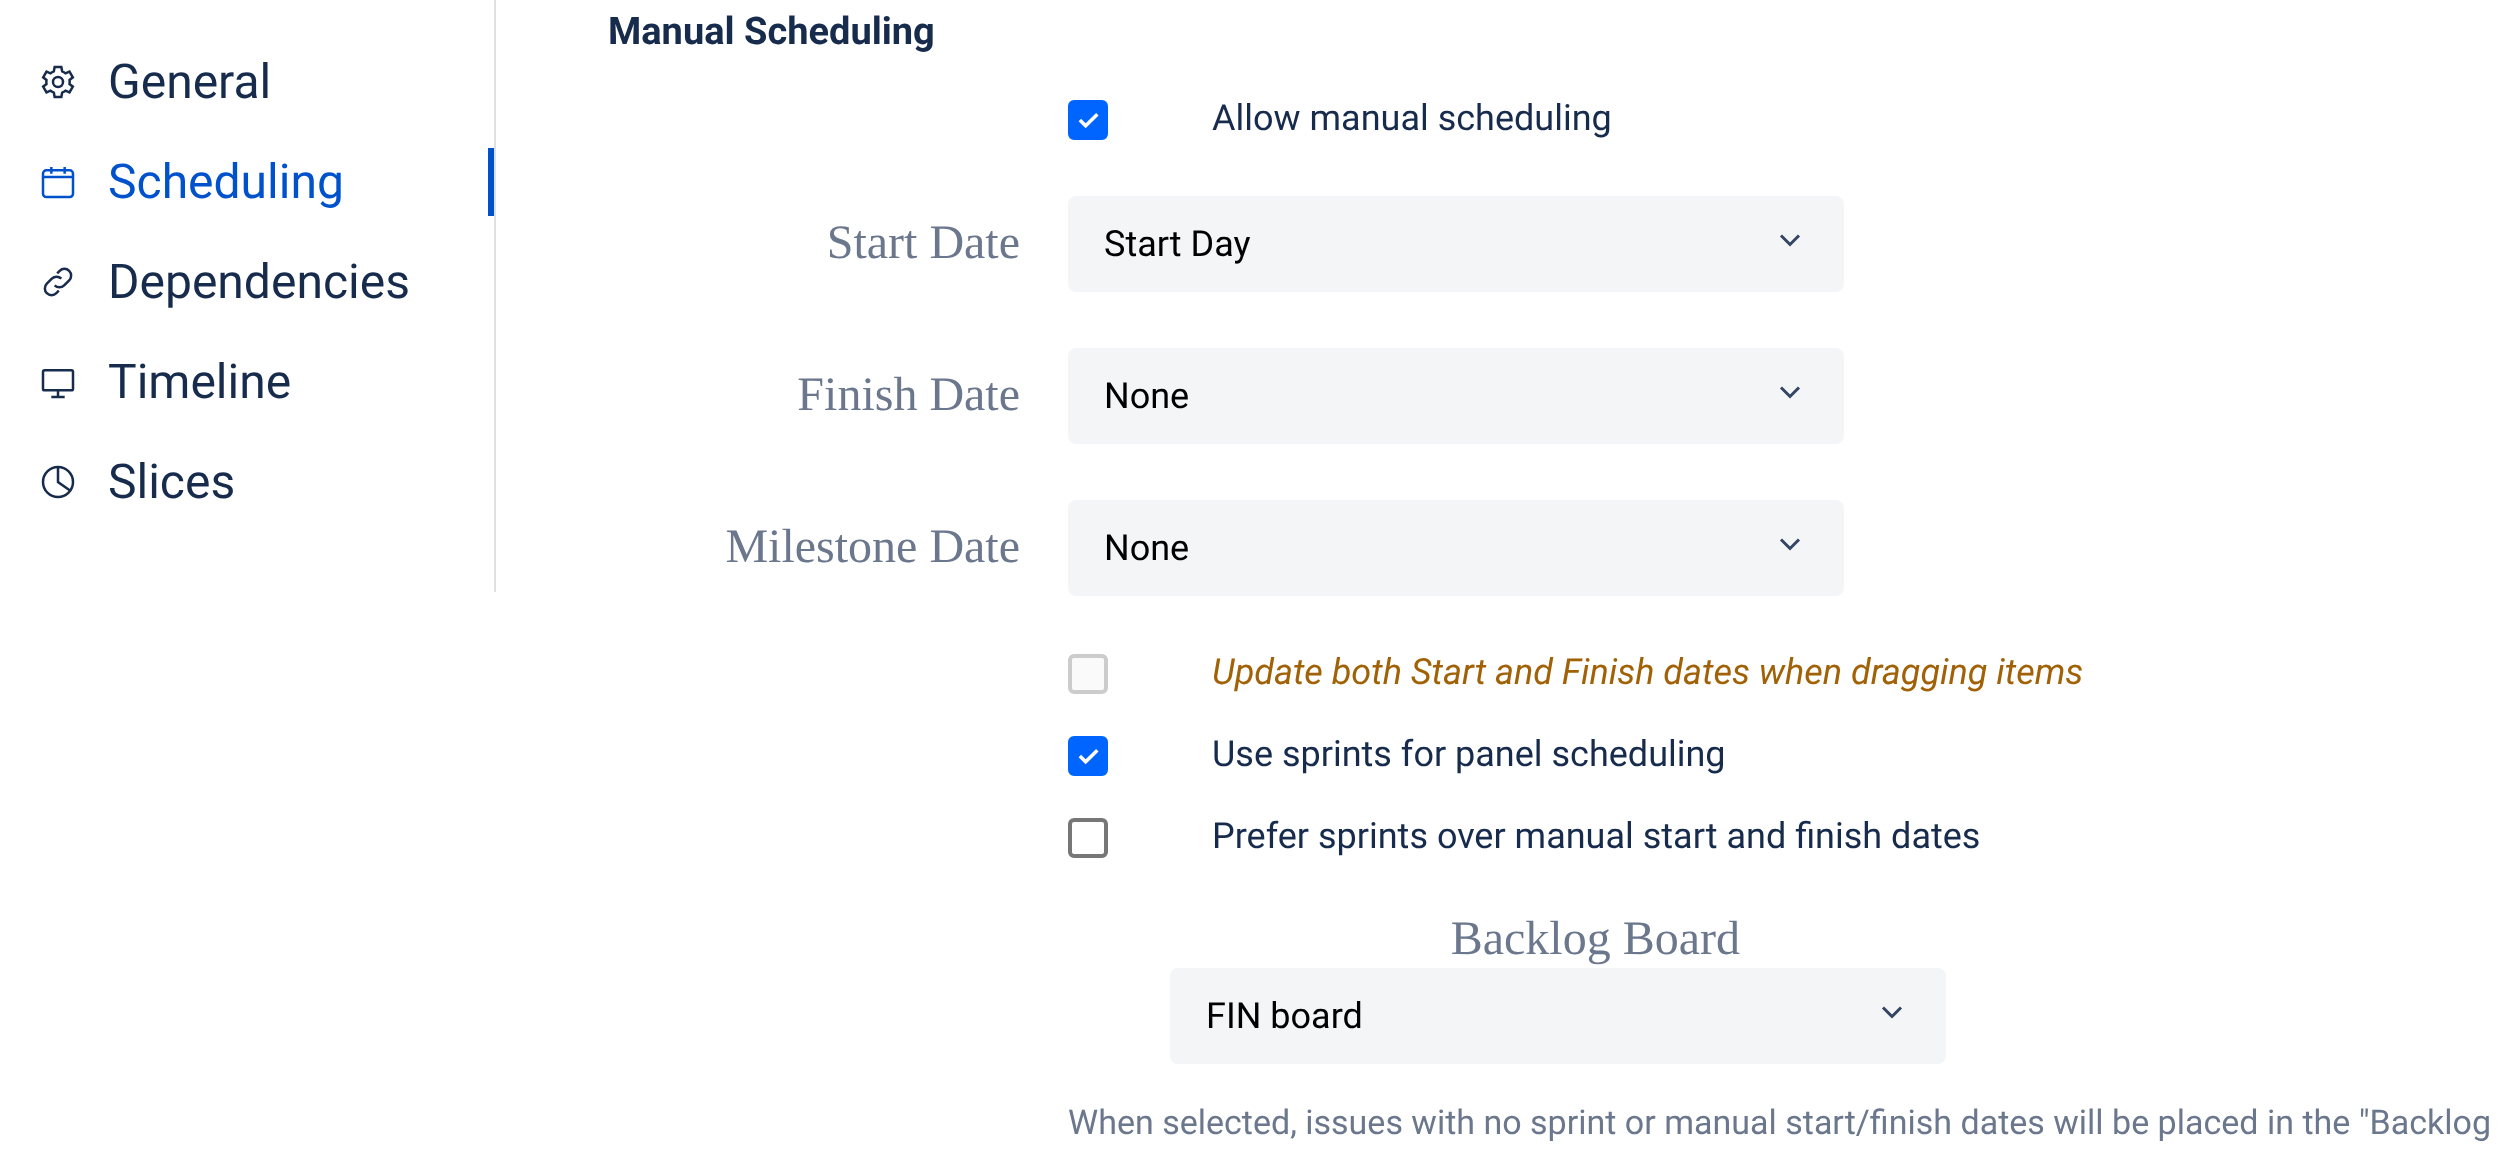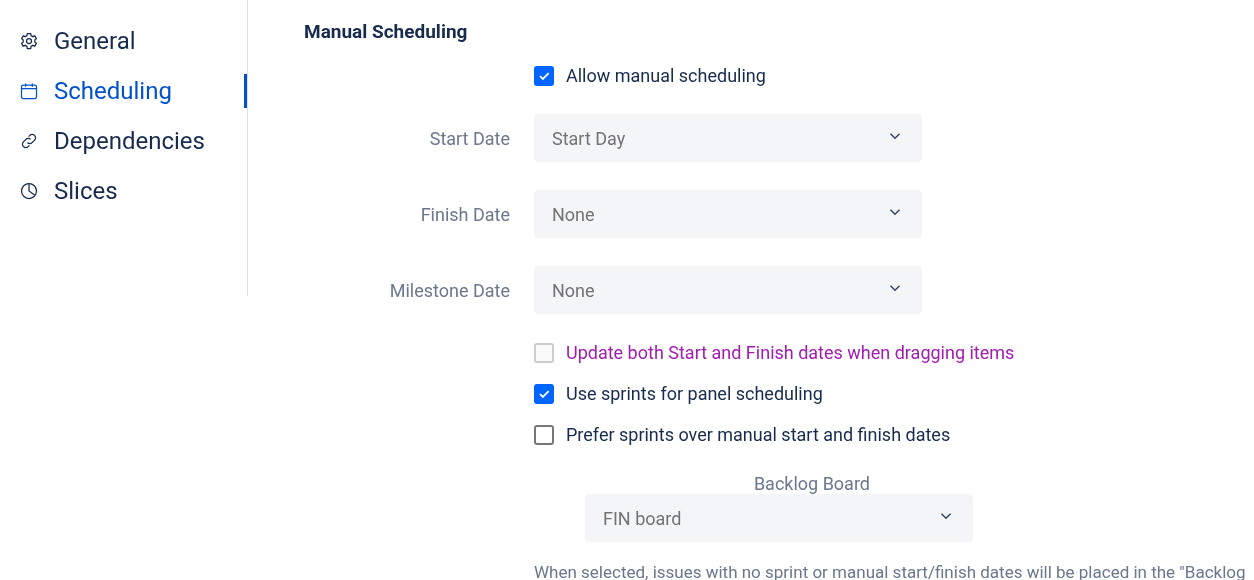--- a/index.html
+++ b/index.html
@@ -52,59 +52,60 @@
     display: inline-flex;
     align-items: center;
     justify-content: center;
     flex-shrink: 0;
   }
   .nav-icon svg { stroke: currentColor; fill: none; stroke-width: 1.5; }
   .nav-label { font-size: 24px; }
   
   .main {
     flex: 1;
-    padding: 20px 0 0 56px;
+    padding: 4px 0 0 56px;
   }
   .section-title {
     font-size: 19px;
     font-weight: 700;
     color: #172B4D;
     margin-bottom: 22px;
   }
   .form-row {
     display: flex;
     align-items: center;
     margin-bottom: 28px;
   }
   .form-row.tight { margin-bottom: 20px; }
   .label-col {
     width: 230px;
     text-align: right;
     padding-right: 24px;
     color: #6B778C;
-    font-size: 18px;
+    font-size: 24px;
     flex-shrink: 0;
+    font-family: Liberation Serif, serif;
   }
   .field-col {
     display: flex;
     align-items: center;
     flex: 1;
   }
   .select {
     width: 388px;
     height: 48px;
     background: #F4F5F7;
     border: none;
     border-radius: 4px;
     display: flex;
     align-items: center;
     justify-content: space-between;
     padding: 0 18px;
     cursor: pointer;
-    color: #737373;
+    color: #000000;
     font-size: 18px;
   }
   .select .chevron svg { stroke: #344563; stroke-width: 2; fill: none; }
   .checkbox {
     width: 20px;
     height: 20px;
     border-radius: 3px;
     border: 2px solid #777;
     margin-right: 12px;
     display: inline-flex;
@@ -121,22 +122,23 @@
   .checkbox.disabled {
     border-color: #ccc;
     background: #fafafa;
     cursor: default;
   }
   .checkbox svg { stroke: #fff; stroke-width: 3; fill: none; }
   .cb-label {
     font-size: 18px;
     color: #172B4D;
     cursor: pointer;
-  }
-  .cb-label.disabled { color: #a21caf; cursor: default; }
+    margin-left: 40px;
+  }
+  .cb-label.disabled { color: #a16207; cursor: default; font-style: italic; }
   .help-text {
     color: #6B778C;
     font-size: 17px;
     line-height: 1.7;
     max-width: 720px;
     margin-top: 10px;
   }
 </style>
 </head>
 <body>
@@ -163,20 +165,29 @@
       <span class="nav-label">Scheduling</span>
     </div>
     <div class="nav-item">
       <span class="nav-icon">
         <svg viewBox="0 0 24 24" width="20" height="20">
             <path d="M10 14a4 4 0 0 0 5.7 0l3-3a4 4 0 1 0-5.7-5.7l-1.5 1.5"></path>
             <path d="M14 10a4 4 0 0 0-5.7 0l-3 3a4 4 0 1 0 5.7 5.7l1.5-1.5"></path>
           </svg>
       </span>
       <span class="nav-label">Dependencies</span>
+    </div>
+    <div class="nav-item">
+      <span class="nav-icon">
+        <svg viewBox="0 0 24 24" width="20" height="20">
+            <rect x="3" y="5" width="18" height="12" rx="1"></rect>
+            <path d="M8 21h8M12 17v4"></path>
+          </svg>
+      </span>
+      <span class="nav-label">Timeline</span>
     </div>
     <div class="nav-item">
       <span class="nav-icon">
         <svg viewBox="0 0 24 24" width="20" height="20">
             <circle cx="12" cy="12" r="9"></circle>
             <path d="M12 3v9l7 5"></path>
           </svg>
       </span>
       <span class="nav-label">Slices</span>
     </div>

